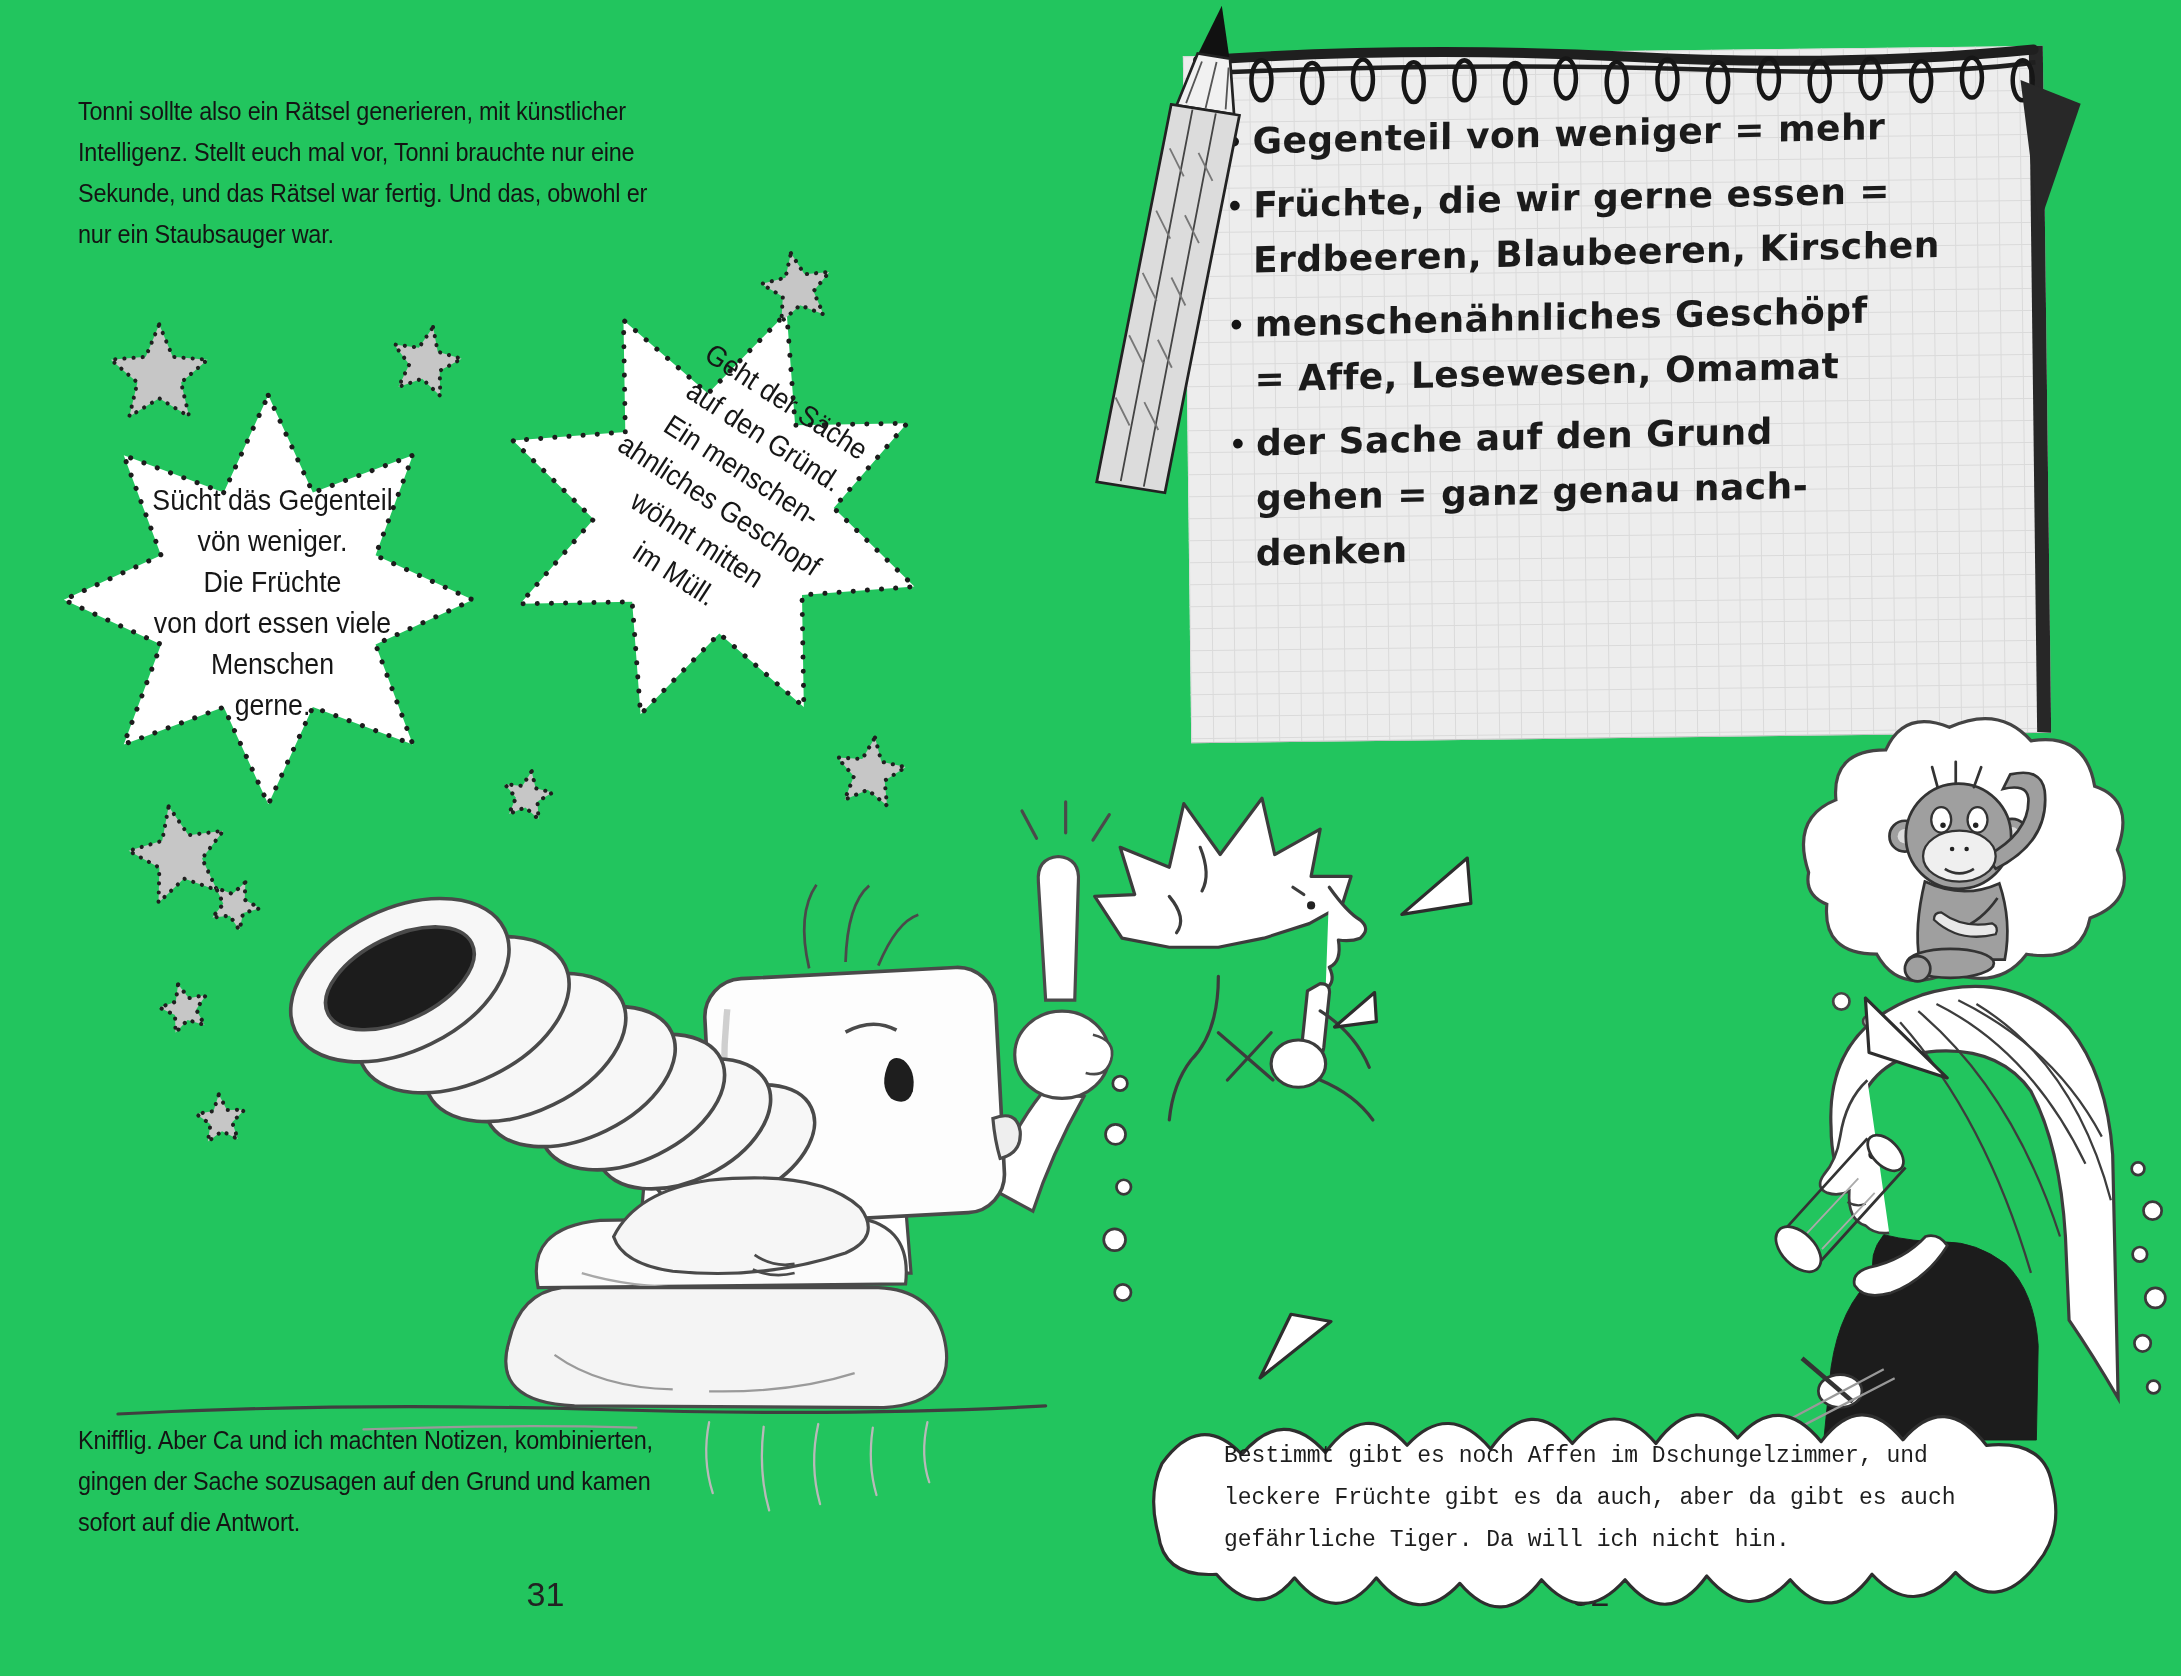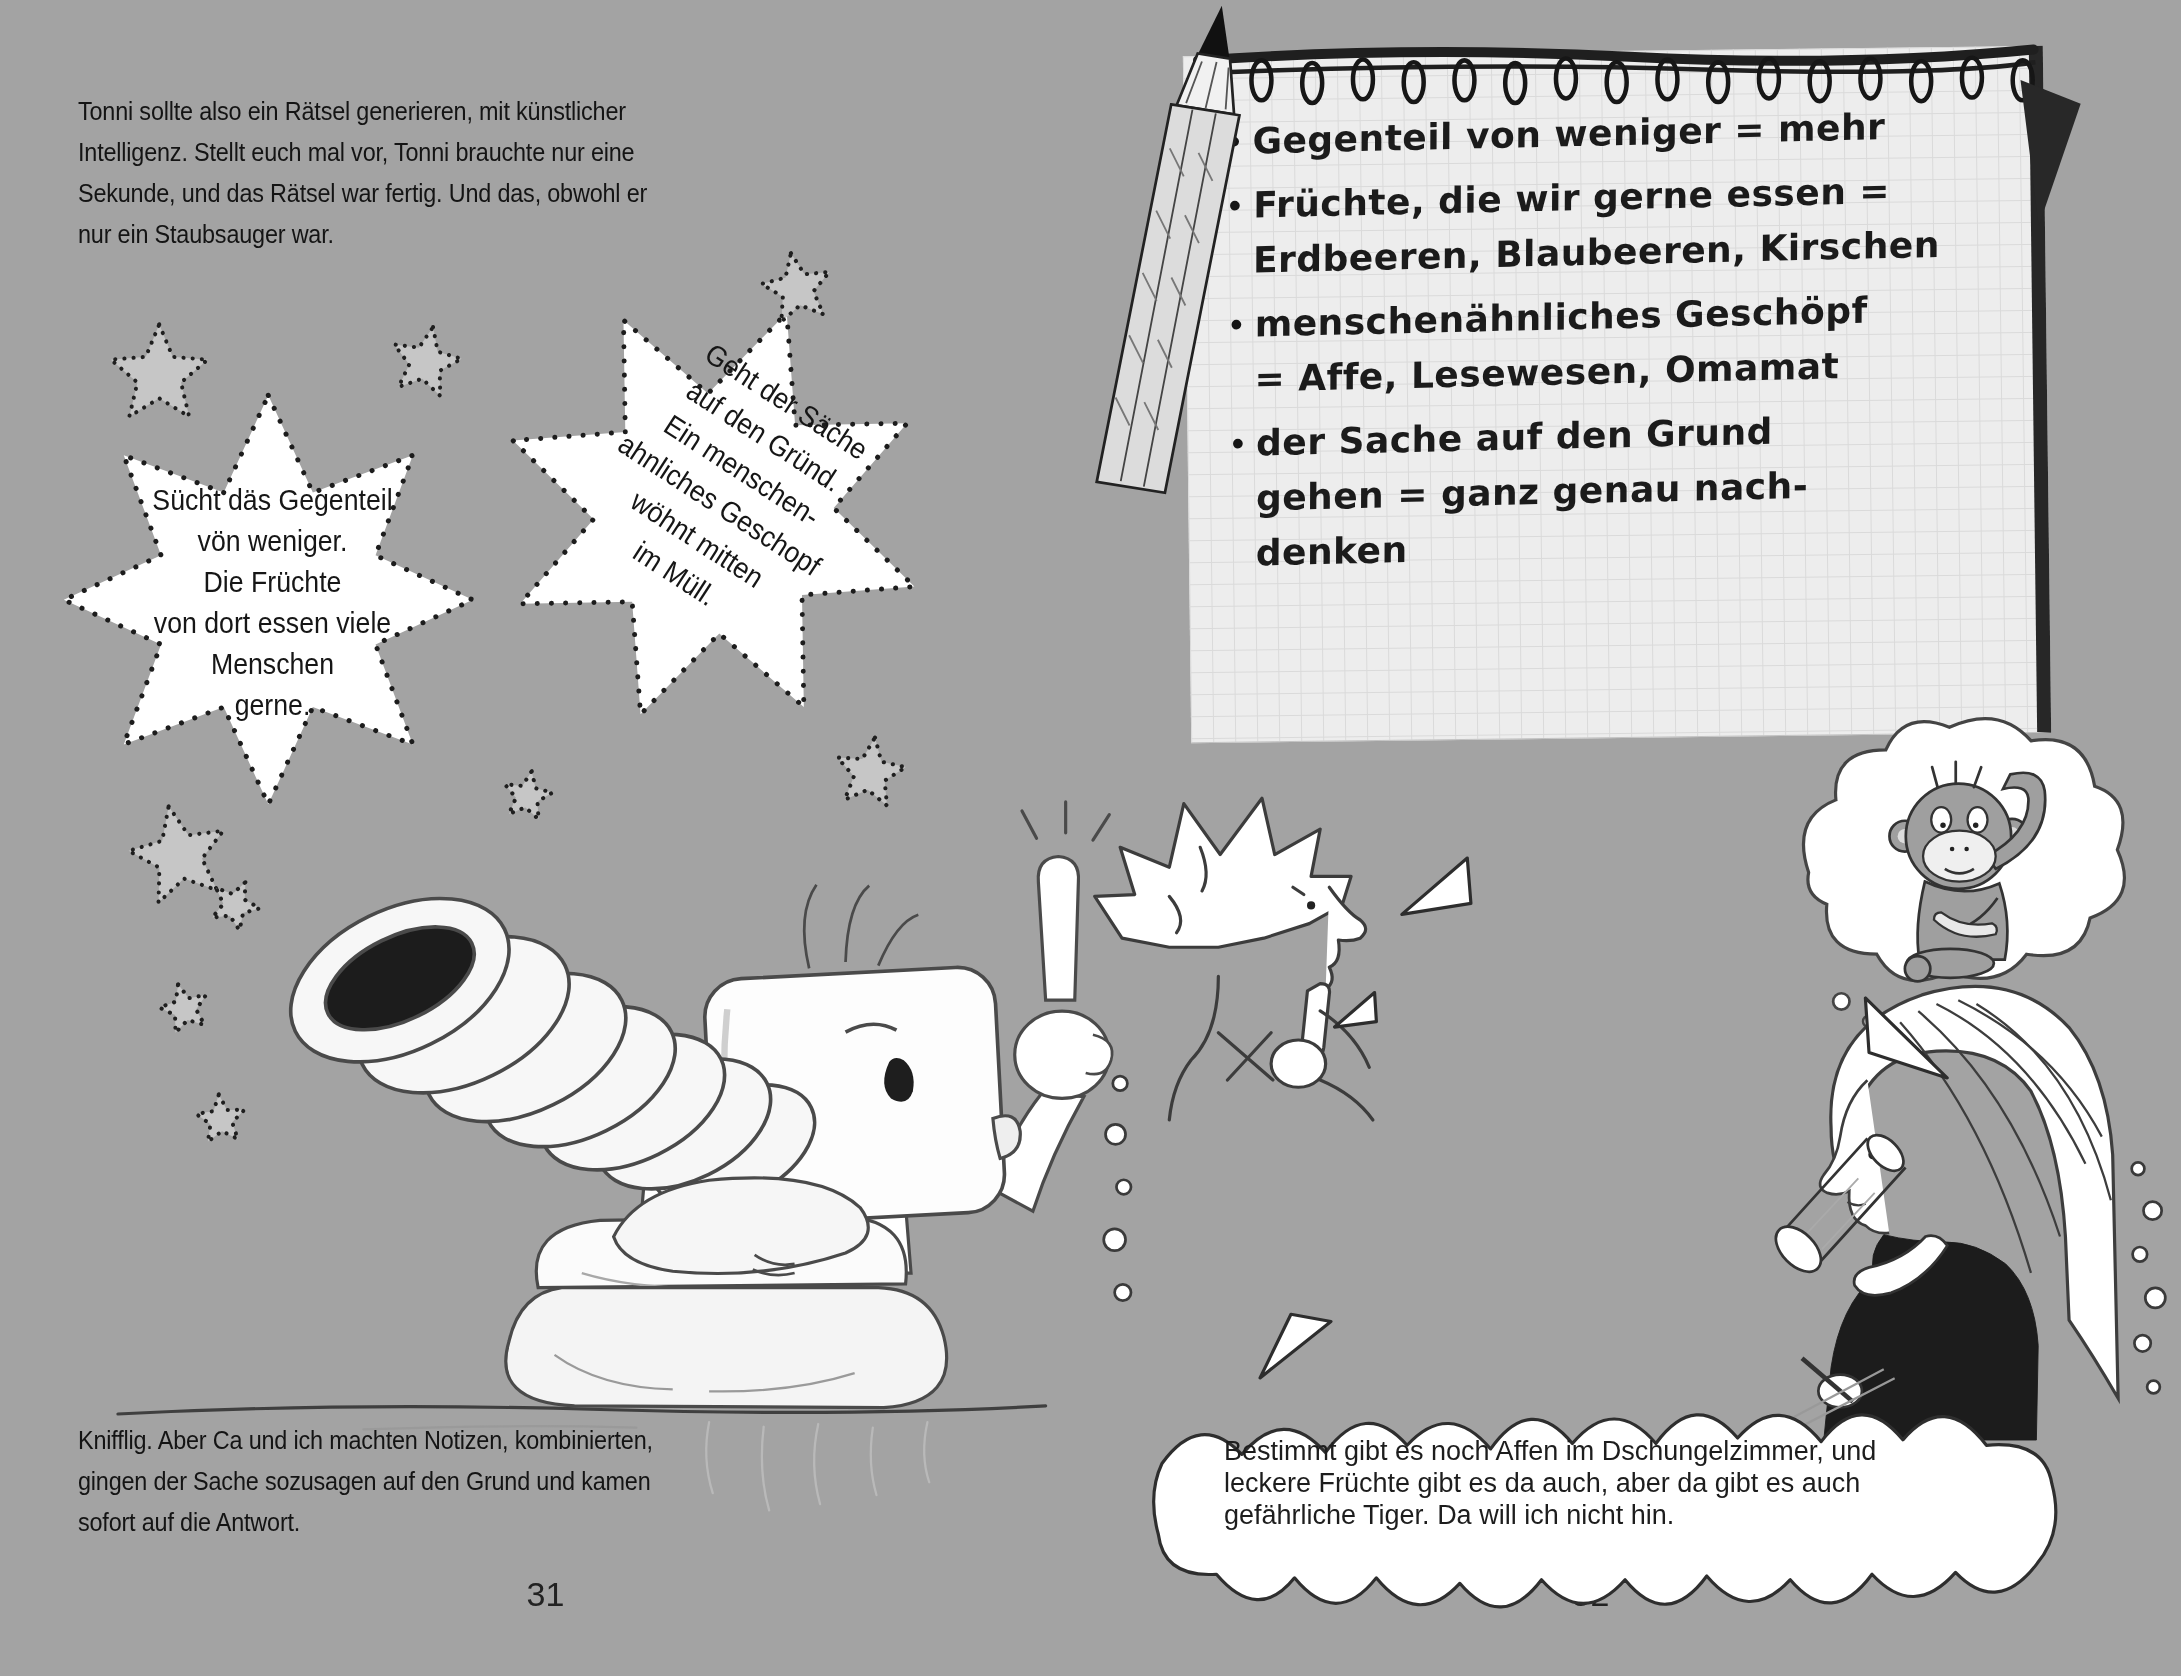--- a/index.html
+++ b/index.html
@@ -1,16 +1,16 @@
 <!DOCTYPE html>
 <html style="font-size:14.5px"><head>
 <meta charset="utf-8">
 <style>
   html,body{margin:0;padding:0;background:#fff;}
-  .canvas{position:relative;width:2182px;height:1676px;background:#a3a3a3;overflow:hidden;
+  .canvas{position:relative;width:2182px;height:1676px;background:#22c55e;overflow:hidden;
           font-family:"Liberation Sans",sans-serif;color:#1f1f1f;}
   .page{position:absolute;top:0;width:1091px;height:1676px;}
   .page-left{left:0;}
   .page-right{left:1049px;}
   .abs{position:absolute;}
   .body-text{font-size:26px;line-height:41px;white-space:pre-line;letter-spacing:-0.2px;
              transform:scaleX(0.9);transform-origin:left top;color:#141414;}
   .star-text{font-size:29px;line-height:41px;white-space:pre-line;text-align:center;color:#161616;}
   .star-text-1{left:98px;top:480px;width:349px;transform:scaleX(0.92);transform-origin:center;}
   .star-text-2{left:556px;top:365px;width:349px;transform:rotate(33deg) scaleX(0.92);}
@@ -18,22 +18,22 @@
   .notepad{left:1229px;top:51px;width:860px;height:687px;background-color:#ededed;
            background-image:linear-gradient(#dadada 0.9px,transparent 0.9px),
                             linear-gradient(90deg,#dadada 0.9px,transparent 0.9px);
            background-size:22px 22px;border-right:14.5px solid #272727;border-bottom:1.8px solid #c2c2c2;
            transform:rotate(-0.7deg);box-sizing:border-box;padding:58px 45px 0 44px;}
   .note-entry{display:flex;margin-bottom:9px;}
   .bullet{font-size:36px;line-height:55px;margin-right:12.7px;color:#151515;}
   .note-text{font-family:"DejaVu Sans",sans-serif;font-size:36px;line-height:55px;font-weight:600;
              white-space:pre-line;color:#1b1b1b;letter-spacing:0.5px;
              transform:rotate(-0.6deg) skewX(-1.5deg);transform-origin:left top;}
-  .cloud-text{left:1266px;top:1435px;width:809px;font-family:Liberation Sans, sans-serif;font-size:27px;
-              line-height:32px;white-space:pre-line;color:#1d1d1d;z-index:6;}
+  .cloud-text{left:1266px;top:1435px;width:809px;font-family:Liberation Mono, monospace;font-size:23px;
+              line-height:42px;white-space:pre-line;color:#1d1d1d;z-index:6;}
   svg{overflow:visible;}
   .z1{z-index:1}.z2{z-index:2}.z3{z-index:3}.z4{z-index:4}.z5{z-index:5}.z6{z-index:6}
 </style>
 </head>
 <body>
 
 <div class="canvas">
 
   <section class="page page-left">
 

